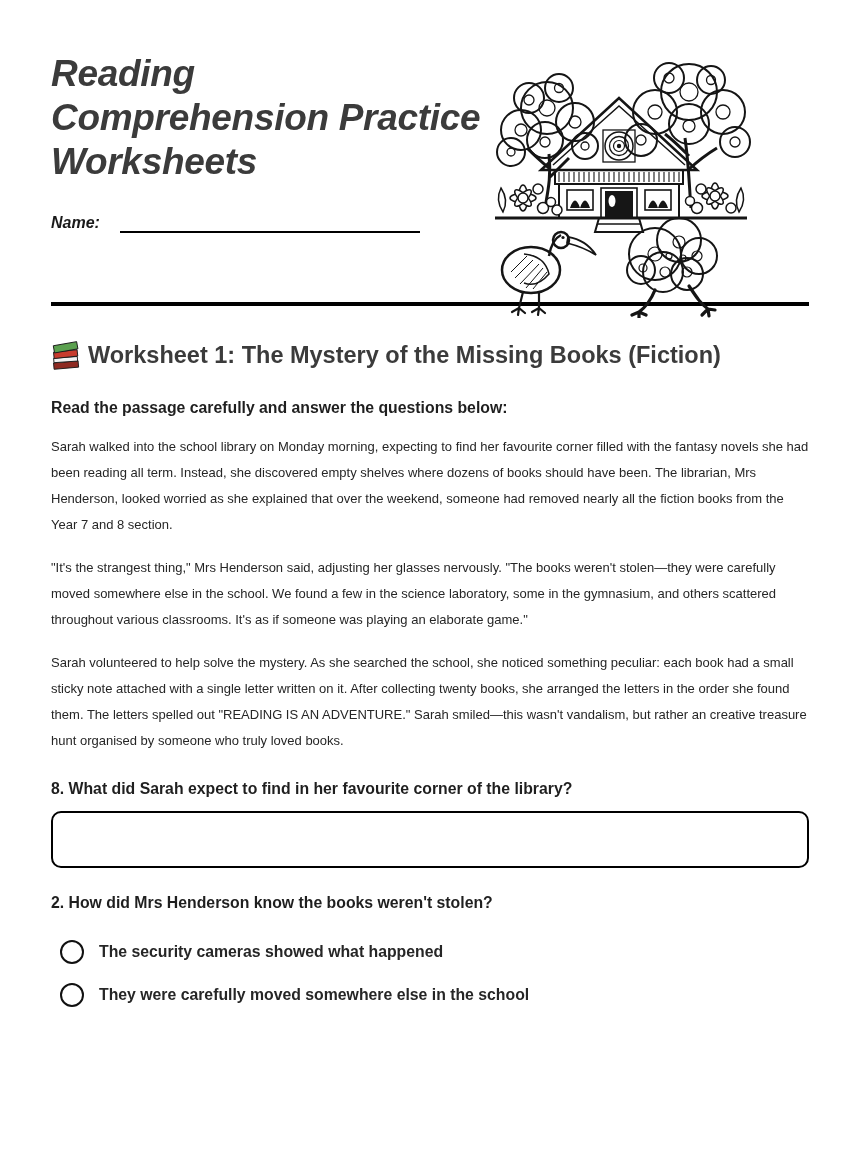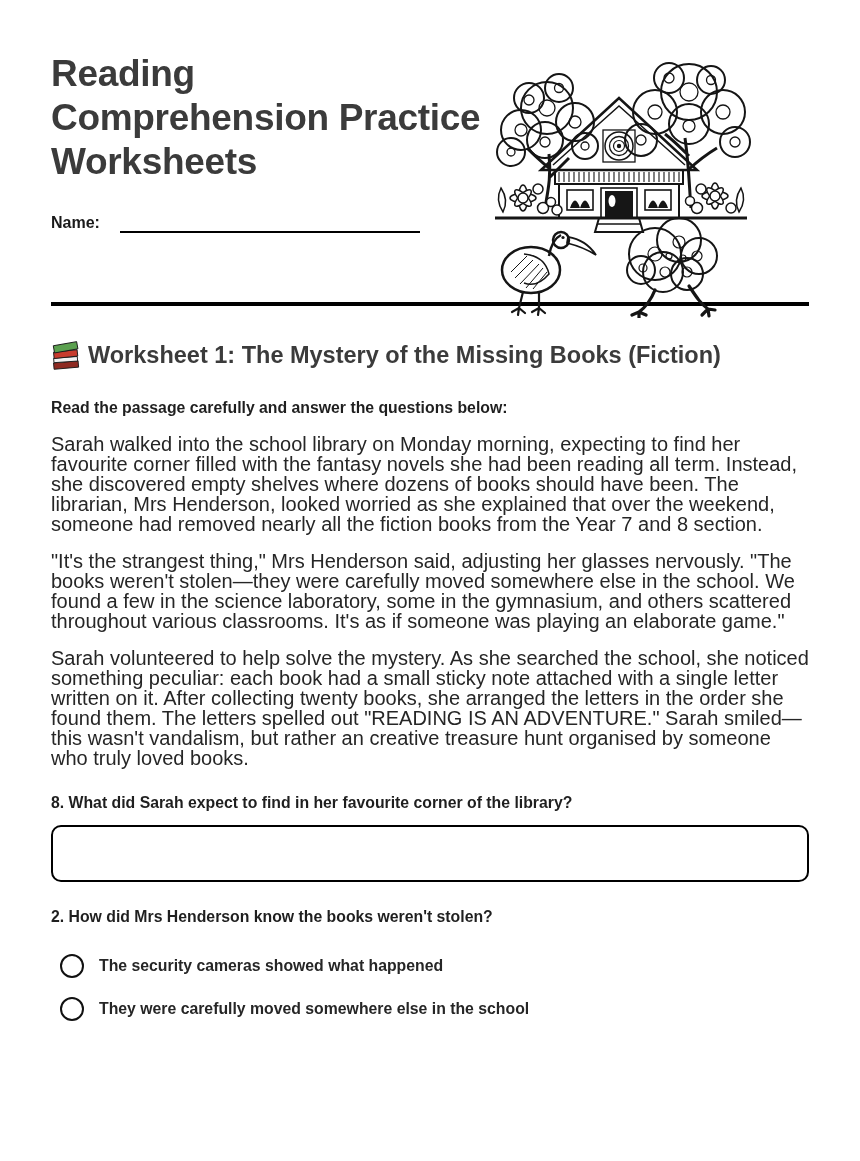--- a/index.html
+++ b/index.html
@@ -7,21 +7,21 @@
   body {
     width: 860px; height: 1161px;
     background: #ffffff;
     font-family: "Liberation Sans", sans-serif;
     color: #262626;
     overflow: hidden;
   }
   .page { position: relative; width: 860px; height: 1161px; padding: 0 51px; }
 
   
-  .header { position: relative; padding-top: 52px; }
+  .header { position: relative; padding-top: 52px; font-style: italic; }
   .page-title {
     margin: 0; width: 490px;
     font-size: 37px; line-height: 44px; font-weight: bold;
     color: #3b3b3b; letter-spacing: -0.3px;
     white-space: pre-line;
   }
   .field-row { display: flex; margin-top: 27px; height: 24px; }
   .field-row.date { margin-top: 23px; }
   .field-label { width: 69px; font-size: 16px; font-weight: bold; color: #1a1a1a; padding-top: 3px; }
   .field-line { width: 300px; height: 22px; border-bottom: 2px solid #000; }
@@ -30,21 +30,21 @@
   
   .divider { border: none; border-top: 4px solid #000; margin: 67px 0 0 0; }
 
   
   .ws-heading {
     margin: 33px 0 0 0; display: flex; align-items: center; gap: 6px;
     font-size: 23.5px; font-weight: bold; color: #3b3b3b;
   }
   .books-icon { width: 31px; height: 33px; flex: none; display: inline-block; }
   .instruction { margin: 27px 0 0 0; font-size: 15.8px; font-weight: bold; color: #1f1f1f; }
-  .passage { margin: 17px 0 0 0; font-size: 20px; line-height: 20px; color: #262626; }
+  .passage { margin: 17px 0 0 0; font-size: 13px; line-height: 26px; color: #262626; }
 
   .q-label { margin: 26px 0 0 0; font-size: 15.8px; font-weight: bold; color: #1f1f1f; }
   .answer-box {
     margin-top: 13px; height: 57px; width: 758px;
     border: 2.5px solid #000; border-radius: 10px; background: #fff;
   }
   .options { margin-top: 28px; }
   .option { display: flex; align-items: center; gap: 15px; margin-top: 19px; padding-left: 9px; cursor: pointer; font-weight: bold; }
   .radio {
     width: 24px; height: 24px; flex: none;

